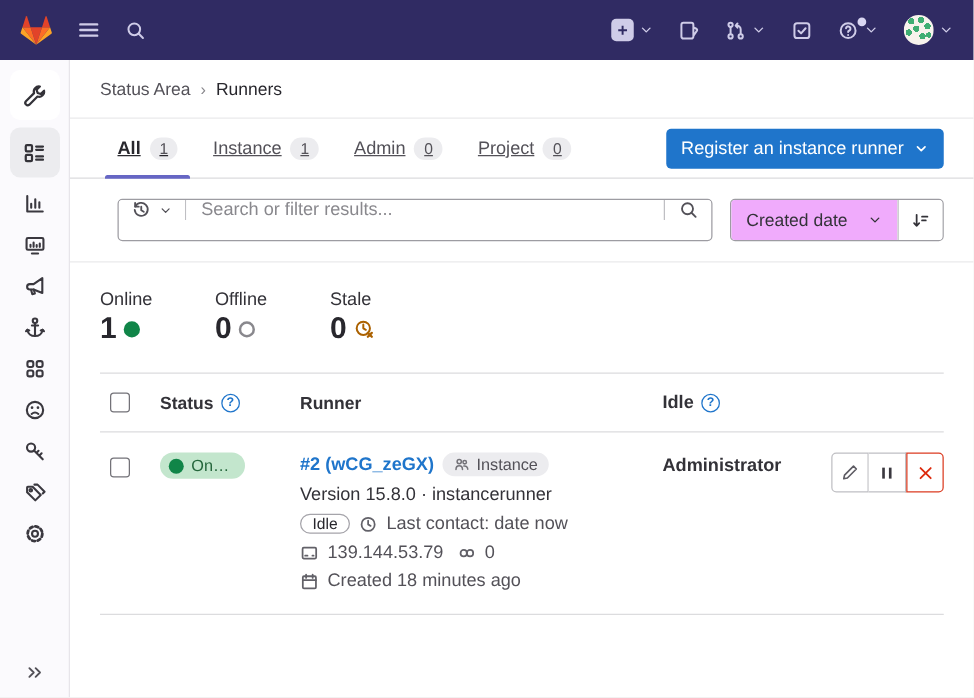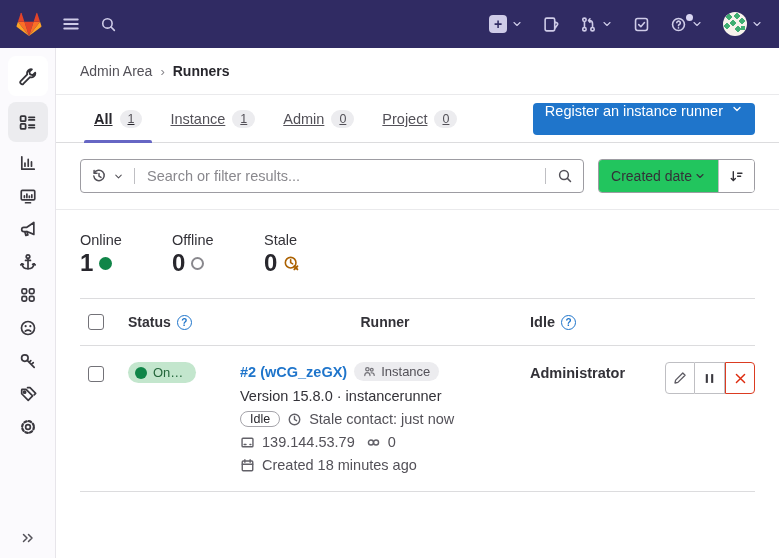--- a/index.html
+++ b/index.html
@@ -35,60 +35,60 @@
   .sb-box.active { background:#ececef; margin-bottom:4px; }
   .sb-item { width:40px; height:33px; display:flex; align-items:center; justify-content:center; color:#3a383f; cursor:pointer; }
   .sb-collapse { position:absolute; bottom:12px; left:0; width:56px; display:flex; justify-content:center; color:#535158; cursor:pointer; }
 
   
   .main { position:absolute; top:48px; left:56px; right:0; bottom:0; background:#fff; }
 
   .breadcrumb { height:47px; display:flex; align-items:center; gap:8px; padding:0 24px;
                 border-bottom:1px solid #eaeaec; font-size:14px; color:#535158; }
   .breadcrumb .sep { color:#89888d; font-size:13px; }
-  .breadcrumb .current { color:#28272d; font-weight:bold; }
+  .breadcrumb .current { color:#28272d; font-weight:normal; }
 
   .tabsrow { height:48px; display:flex; align-items:center; justify-content:space-between;
              padding:0 24px; border-bottom:1px solid #dcdcde; }
   .tabs { display:flex; height:100%; }
   .tab { display:flex; align-items:center; gap:7px; padding:0 14px; font-size:14.5px; color:#535158;
          cursor:pointer; position:relative; height:100%;text-decoration:underline; }
   .tab.active { color:#28272d; font-weight:bold; }
   .tab.active::after { content:""; position:absolute; left:4px; right:4px; bottom:-1px; height:3px;
                        background:#6666c4; border-radius:2px 2px 0 0; }
   .count-pill { background:#ececef; color:#535158; font-size:12.5px; font-weight:normal;
                 border-radius:9px; padding:1px 8px; line-height:16px; }
   .btn-primary { background:#1f75cb; color:#fff; border:none; border-radius:4px; height:32px;
-                 padding:0 12px; font-size:14.5px; font-family:inherit; display:flex; align-items:flex-start; gap:8px; cursor:pointer; }
+                 padding:0 12px; font-size:14.5px; font-family:inherit; display:flex; align-items:center; gap:8px; cursor:pointer; }
 
   .filterrow { display:flex; align-items:center; gap:14px; padding:16px 24px; border-bottom:1px solid #eaeaec; }
-  .searchbar { flex:1; display:flex; align-items:center; height:34px; border:1px solid #9d9ca2; border-radius:4px; background:#fff; overflow:hidden; }
+  .searchbar { flex:1; display:flex; align-items:flex-start; height:34px; border:1px solid #9d9ca2; border-radius:4px; background:#fff; overflow:hidden;margin-left:14px; }
   .sb-history { display:flex; align-items:center; gap:6px; padding:0 10px; border-right:1px solid #bfbfc3; color:#535158; cursor:pointer; background:#fff; border-top:none; border-bottom:none; border-left:none; }
   .searchbar input { flex:1; border:none; outline:none; padding:0 12px; font-size:14.5px; font-family:inherit; color:#333238; }
   .searchbar input::placeholder { color:#89888d; }
   .sb-submit { width:38px; display:flex; align-items:center; justify-content:center; border:none; border-left:1px solid #bfbfc3; background:#fff; color:#535158; cursor:pointer; }
   .sortgroup { display:flex; align-items:stretch; height:34px; border:1px solid #9d9ca2; border-radius:4px; overflow:hidden; background:#fff; }
-  .sort-label { display:flex; align-items:center; gap:2px; padding:0 12px; font-size:14px; color:#333238; background:#22c55e; border:none; cursor:pointer; font-family:inherit; }
+  .sort-label { display:flex; align-items:center; gap:16px; padding:0 12px; font-size:14px; color:#333238; background:#f0abfc; border:none; cursor:pointer; font-family:inherit; }
   .sort-dir { width:36px; display:flex; align-items:center; justify-content:center; border:none; border-left:1px solid #bfbfc3; background:#fff; color:#333238; cursor:pointer; }
 
   .stats { display:flex; gap:30px; padding:22px 24px 18px; }
   .stat { min-width:62px; }
   .stat .lbl { font-size:14.5px; color:#333238; margin-bottom:2px; }
   .stat .valrow { display:flex; align-items:center; gap:6px; }
   .stat .val { font-size:24px; font-weight:bold; color:#28272d; line-height:26px; }
   .dot-online { width:13px; height:13px; border-radius:50%; background:#108548; }
   .ring-offline { width:13px; height:13px; border-radius:50%; border:2.5px solid #89888d; }
 
   
   .runner-table { margin:4px 24px 0; }
   .thead { display:flex; align-items:center; height:48px; border-top:1px solid #dcdcde; border-bottom:1px solid #dcdcde; font-weight:bold; font-size:14px; color:#333238; }
   .trow { display:flex; align-items:flex-start; padding:16px 0 18px; border-bottom:1px solid #dcdcde; }
   .col-check { width:48px; padding-left:8px; display:flex; align-items:center; }
   .col-status { width:112px; }
-  .col-runner { flex:1;justify-content:center; }
+  .col-runner { flex:1; }
   .col-owner { width:135px; font-size:14.5px; color:#333238;font-weight:bold; }
   .col-actions { width:90px; display:flex; justify-content:flex-end; }
   .th-flex { display:flex; align-items:center; gap:6px; }
   input[type="checkbox"] { width:16px; height:16px; accent-color:#fff; appearance:none; border:1.5px solid #737278; border-radius:3px; background:#fff; cursor:pointer; }
   .help-q { width:15px; height:15px; border-radius:50%; border:1.5px solid #1f75cb; color:#1f75cb; font-size:10px; font-weight:bold; display:inline-flex; align-items:center; justify-content:center; cursor:pointer; }
 
   .status-pill { display:inline-flex; align-items:center; gap:6px; background:#c3e6cd; color:#24663b;
                  border-radius:12px; padding:3px 10px 3px 7px; font-size:13px; max-width:68px; }
   .status-pill .sdot { width:12px; height:12px; border-radius:50%; background:#108548; flex:none; }
   .status-pill .stxt { overflow:hidden; white-space:nowrap; text-overflow:ellipsis; max-width:34px; }
@@ -267,21 +267,21 @@
     <div class="sb-collapse">
       <svg class="si" width="16" height="16" viewBox="0 0 16 16">
         <path d="m3.5 4.5 3.5 3.5-3.5 3.5M8.5 4.5 12 8l-3.5 3.5"></path>
       </svg>
     </div>
   </div>
 
   <div class="main">
 
     <div class="breadcrumb">
-      <span>Admin Area</span>
+      <span>Status Area</span>
       <span class="sep">›</span>
       <span class="current">Runners</span>
     </div>
 
     <div class="tabsrow">
       <div class="tabs">
         <div class="tab active">
           <span>All</span>
           <span class="count-pill">1</span>
         </div>
@@ -413,21 +413,21 @@
                 <span>Instance</span>
               </span>
             </div>
             <div class="rline version-line">Version 15.8.0 · instancerunner</div>
             <div class="rline">
               <span class="idle-pill">Idle</span>
               <svg class="si micon" width="15" height="15" viewBox="0 0 16 16">
                 <circle cx="8" cy="8" r="5.6"></circle>
                   <path d="M8 4.8V8l2.2 1.3"></path>
               </svg>
-              <span>Stale contact: just now</span>
+              <span>Last contact: date now</span>
             </div>
             <div class="rline">
               <svg class="si micon" width="15" height="15" viewBox="0 0 16 16">
                 <rect x="2.2" y="3.4" width="11.6" height="9.2" rx="1"></rect>
                   <path d="M4.4 10.2h2M10.6 10.2h1"></path>
               </svg>
               <span>139.144.53.79</span>
               <svg class="si micon" width="15" height="15" viewBox="0 0 16 16" style="margin-left:4px">
                 <circle cx="5.3" cy="8" r="2.7"></circle>
                   <circle cx="10.7" cy="8" r="2.7"></circle>

